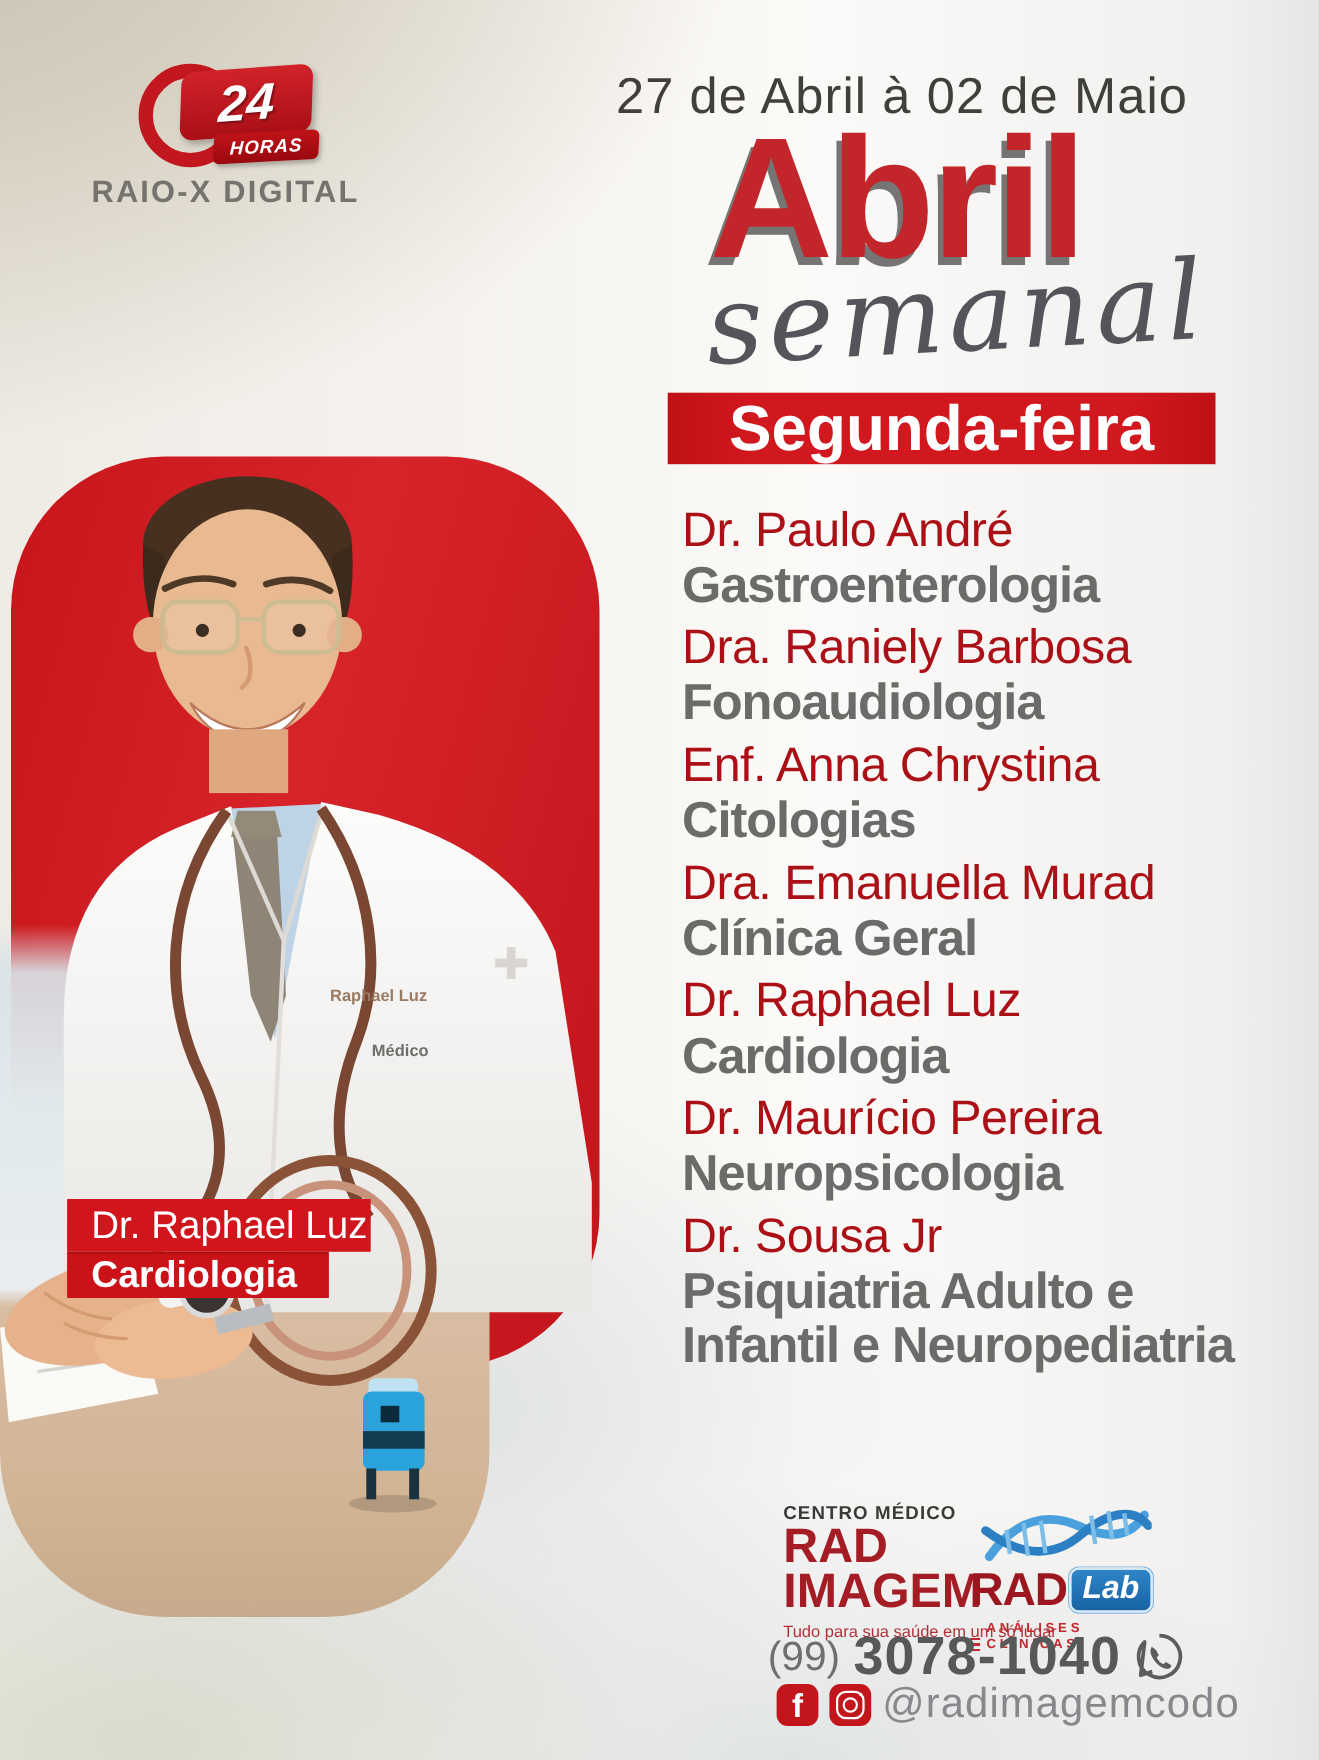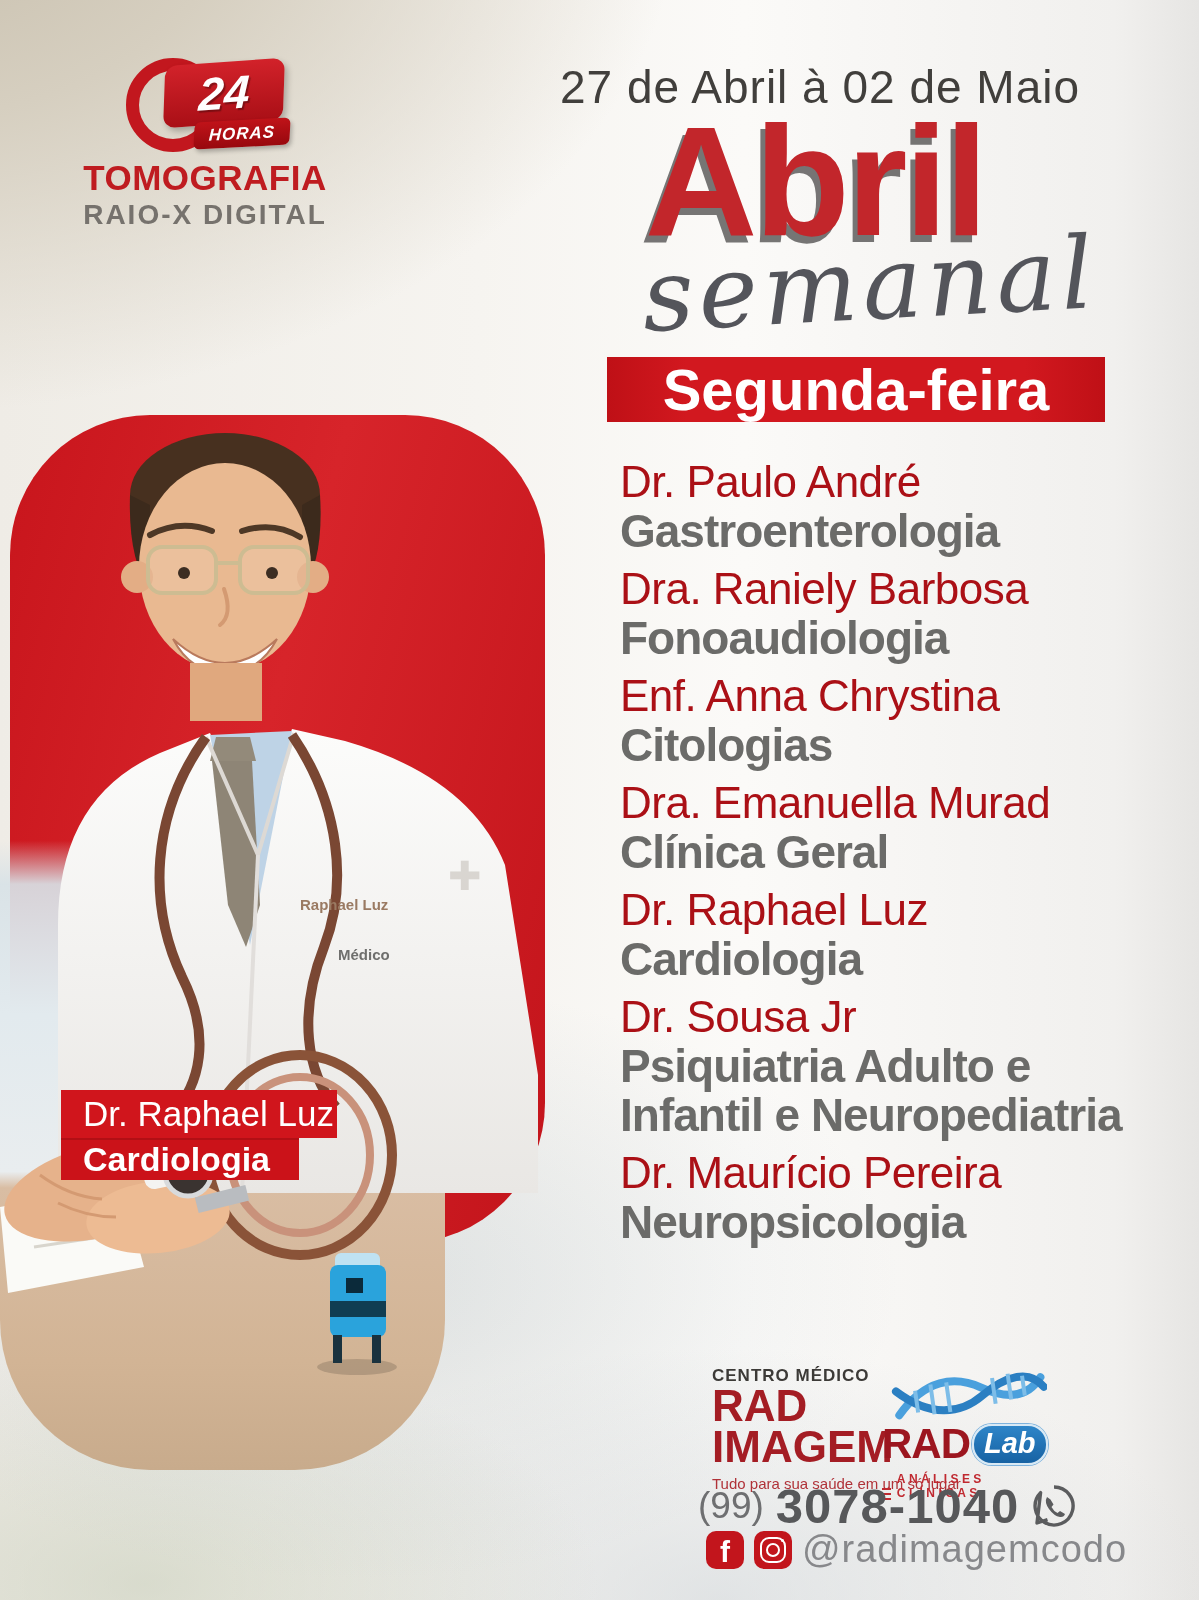--- a/index.html
+++ b/index.html
@@ -62,21 +62,21 @@
     color:#fff; font-size:34px; font-weight:700; line-height:42px; padding-left:22px; }
   
   .fm{ position:absolute; left:712px; top:1366px; }
   .fm .fm-top{ font-size:17px; font-weight:700; color:#3c3a37; letter-spacing:1px; }
   .fm .fm-big{ font-size:44px; font-weight:700; color:#a41d24; line-height:.93; letter-spacing:0; }
   .fm .fm-tag{ font-size:15px; font-weight:400; color:#b03238; margin-top:7px; }
   .fl{ position:absolute; left:882px; top:1368px; width:190px; }
   .fl .fl-row{ display:flex; align-items:center; margin-top:-4px; }
   .fl .fl-rad{ font-size:42px; font-weight:800; color:#9c161f; letter-spacing:-1px; }
   .fl .fl-lab{ margin-left:2px; background:linear-gradient(#2e85c8,#1762a3); border:2px solid #d8e9f5;
-    border-radius:20px; color:#fff; font-style:italic; font-weight:700; font-size:29px; padding:1px 10px 3px 10px;
+    border-radius:9px; color:#fff; font-style:italic; font-weight:700; font-size:29px; padding:1px 10px 3px 10px;
     box-shadow:0 0 0 1px #7fb3dd; }
   .fl .fl-sub{ display:flex; align-items:flex-end; gap:6px; margin-top:4px; }
   .fl .bars{ width:9px; height:12px; background:repeating-linear-gradient(#c02930 0 2px, transparent 2px 5px); }
   .fl .fl-subtext{ font-size:12px; font-weight:700; color:#c02930; letter-spacing:3.4px; }
   .phone-row{ position:absolute; left:698px; top:1478px; display:flex; align-items:center; gap:12px; }
   .phone-area{ font-size:37px; color:#6e6f71; }
   .phone-number{ font-size:49px; font-weight:800; color:#57585a; letter-spacing:1px; }
   .social-row{ position:absolute; left:706px; top:1528px; display:flex; align-items:center; gap:10px; }
   .sq{ width:38px; height:38px; background:#c2151c; border-radius:10px; position:relative; }
   .sq.fb{ display:flex; align-items:flex-end; justify-content:center; overflow:hidden; }
@@ -94,21 +94,20 @@
   <div class="badge24">
     <div class="arc"></div>
     <div class="b24">
       <span>24</span>
     </div>
     <div class="bh">
       <span>HORAS</span>
     </div>
   </div>
   <div class="tomo">
-    <div class="t1">TOMOGRAFIA</div>
     <div class="t2">RAIO-X DIGITAL</div>
   </div>
 
   <div class="date-range">27 de Abril à 02 de Maio</div>
   <div class="agenda-title">Abril</div>
   <div class="agenda-sub">semanal</div>
 
   <div class="day-banner">
     <span>Segunda-feira</span>
   </div>
@@ -135,27 +134,27 @@
         <div class="spec">Clínica Geral</div>
       </div>
 
       <div class="entry">
         <div class="name">Dr. Raphael Luz</div>
         <div class="spec">Cardiologia</div>
       </div>
 
 
       <div class="entry">
+        <div class="name">Dr. Maurício Pereira</div>
+        <div class="spec">Neuropsicologia</div>
+      </div>
+
+      <div class="entry">
         <div class="name">Dr. Sousa Jr</div>
         <div class="spec">Psiquiatria Adulto e Infantil e Neuropediatria</div>
-      </div>
-
-      <div class="entry">
-        <div class="name">Dr. Maurício Pereira</div>
-        <div class="spec">Neuropsicologia</div>
       </div>
     </div>
 
   <div class="red-shape"></div>
   <div class="photo-area"></div>
 
   <svg class="doctor-svg" viewBox="0 0 545 1085" xmlns="http://www.w3.org/2000/svg">
     <defs>
       <linearGradient id="coatG" x1="0" y1="0" x2="0" y2="1">
         <stop offset="0" stop-color="#fcfcfb"></stop>

